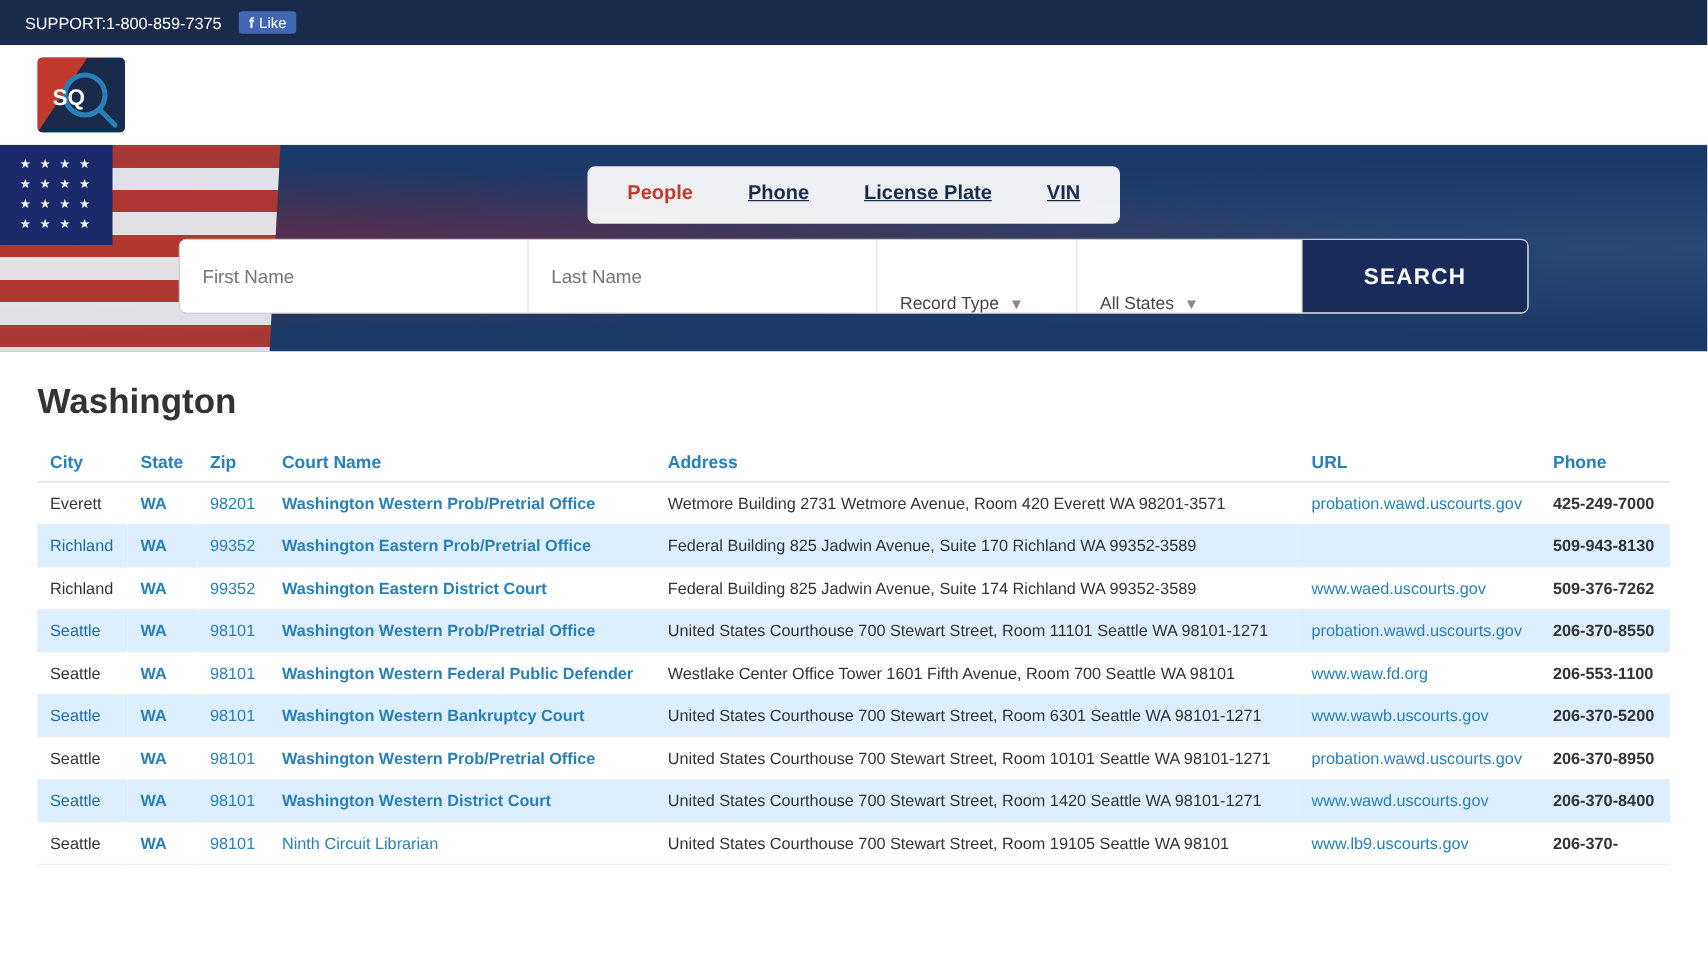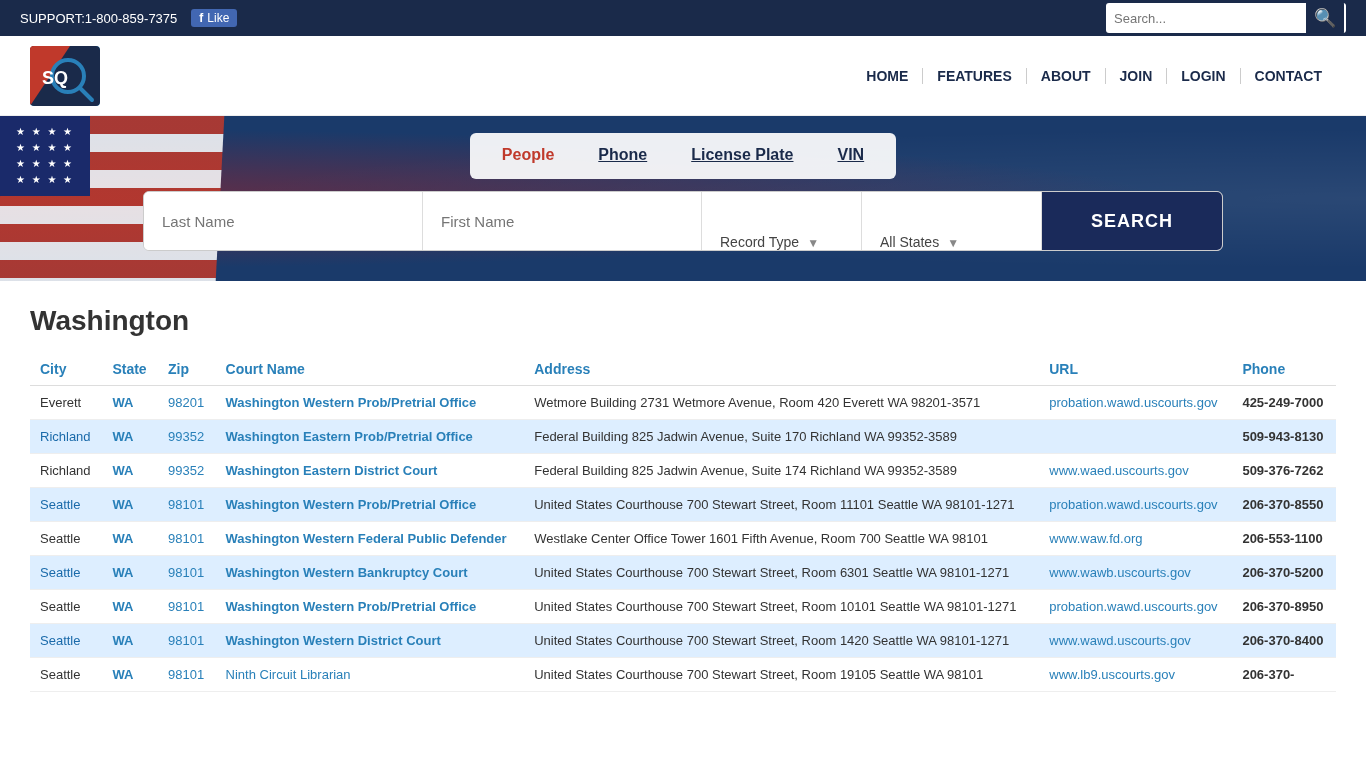--- a/index.html
+++ b/index.html
@@ -189,66 +189,54 @@
 <body>
 
 <div class="top-bar">
   <div class="top-bar-left">
     <span>SUPPORT:1-800-859-7375</span>
     <button class="fb-like">
       <span style="font-weight:bold;">f</span>
       <span>Like</span>
     </button>
   </div>
-  <div class="search-wrap">
-    <input type="text" placeholder="Search..." style="">
-    <button style="font-size:18px;">🔍</button>
-  </div>
 </div>
 
 <div class="nav-bar">
   <div class="logo">
     <div class="logo-icon">
       <svg width="70" height="60" viewBox="0 0 70 60">
         <rect width="70" height="60" fill="#1a2a4a" rx="4"></rect>
         <polygon points="0,0 40,0 0,60" fill="#c0392b"></polygon>
         <circle cx="38" cy="30" r="16" fill="none" stroke="#2980b9" stroke-width="4"></circle>
         <line x1="50" y1="42" x2="62" y2="54" stroke="#2980b9" stroke-width="4" stroke-linecap="round"></line>
         <text x="12" y="38" font-size="18" font-weight="bold" fill="#fff">SQ</text>
       </svg>
     </div>
   </div>
-  <div class="nav-links">
-    <a class="nav-link" href="#">HOME</a>
-    <a class="nav-link" href="#">FEATURES</a>
-    <a class="nav-link" href="#">ABOUT</a>
-    <a class="nav-link" href="#">JOIN</a>
-    <a class="nav-link" href="#">LOGIN</a>
-    <a class="nav-link" href="#">CONTACT</a>
-  </div>
 </div>
 
 <div class="hero">
   <div class="hero-flag-stripes"></div>
   <div class="hero-stars">
     <span style="color:#fff;font-size:10px;letter-spacing:2px;line-height:16px;padding:6px;">
       ★ ★ ★ ★<br>★ ★ ★ ★<br>★ ★ ★ ★<br>★ ★ ★ ★
     </span>
   </div>
 
   <div class="hero-tabs">
     <a class="hero-tab active" href="#">People</a>
     <a class="hero-tab underline" href="#">Phone</a>
     <a class="hero-tab underline" href="#">License Plate</a>
     <a class="hero-tab underline" href="#">VIN</a>
   </div>
 
   <div class="search-bar">
+    <input type="text" placeholder="First Name" style="">
     <input type="text" style="flex: 1 1 0%; border-top: none; border-bottom: none; border-left: none; border-image: initial; outline: none; padding: 0px 18px; font-size: 15px; color: rgb(136, 136, 136); border-right: 1px solid rgb(221, 221, 221);" placeholder="Last Name">
-    <input type="text" placeholder="First Name" style="">
     <div class="dropdown">
       <span>Record Type</span>
       <span class="dropdown-arrow">▼</span>
     </div>
     <div class="dropdown" style="min-width:180px;">
       <span>All States</span>
       <span class="dropdown-arrow">▼</span>
     </div>
     <button class="search-btn">SEARCH</button>
   </div>

